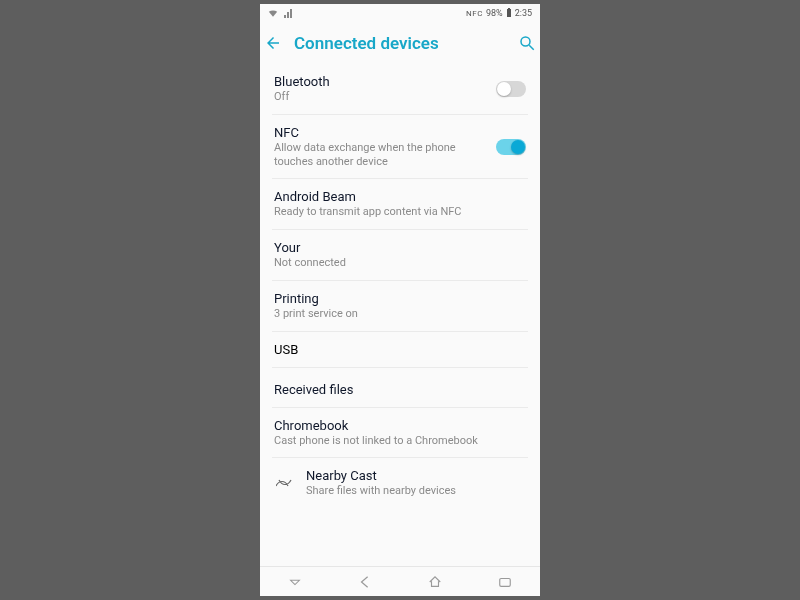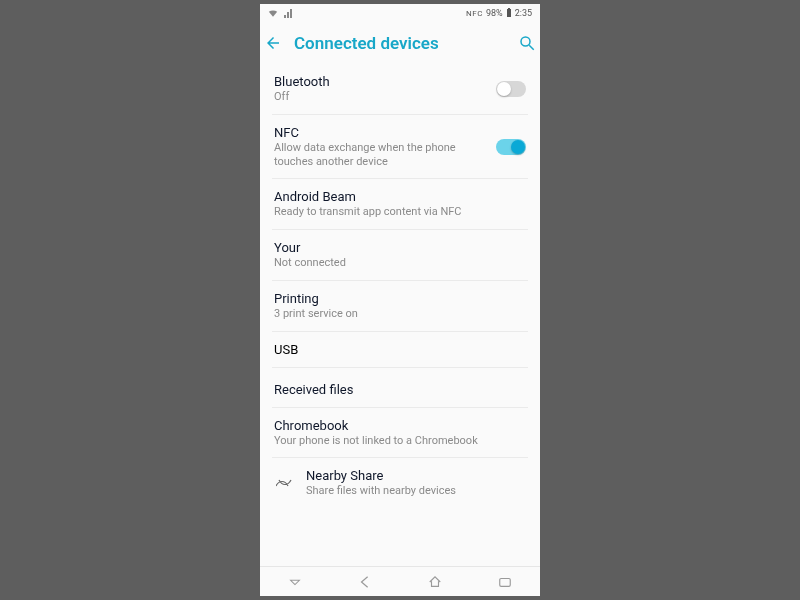--- a/index.html
+++ b/index.html
@@ -200,32 +200,32 @@
 
     <div class="row">
       <div class="row-text">
         <div class="row-title">Received files</div>
       </div>
     </div>
 
     <div class="row">
       <div class="row-text">
         <div class="row-title">Chromebook</div>
-        <div class="row-sub">Your phone is not linked to a Chromebook</div>
+        <div class="row-sub">Cast phone is not linked to a Chromebook</div>
       </div>
     </div>
 
     <div class="row no-border">
       <div class="row-icon">
         <svg width="18" height="12" viewBox="0 0 24 16">
             <path d="M2 12c4-8 12-8 16 0M6 4c4 8 12 8 16 0" fill="none" stroke="#666" stroke-width="1.6" transform="translate(-2,0)"></path>
           </svg>
       </div>
       <div class="row-text">
-        <div class="row-title">Nearby Share</div>
+        <div class="row-title">Nearby Cast</div>
         <div class="row-sub">Share files with nearby devices</div>
       </div>
     </div>
 
   </div>
 
   <div class="nav-bar">
     <div class="nav-btn">
       <svg width="14" height="14" viewBox="0 0 16 16">
           <path d="M8 11L3 6h10z" fill="none" stroke="#9a9a9a" stroke-width="1.2"></path>

